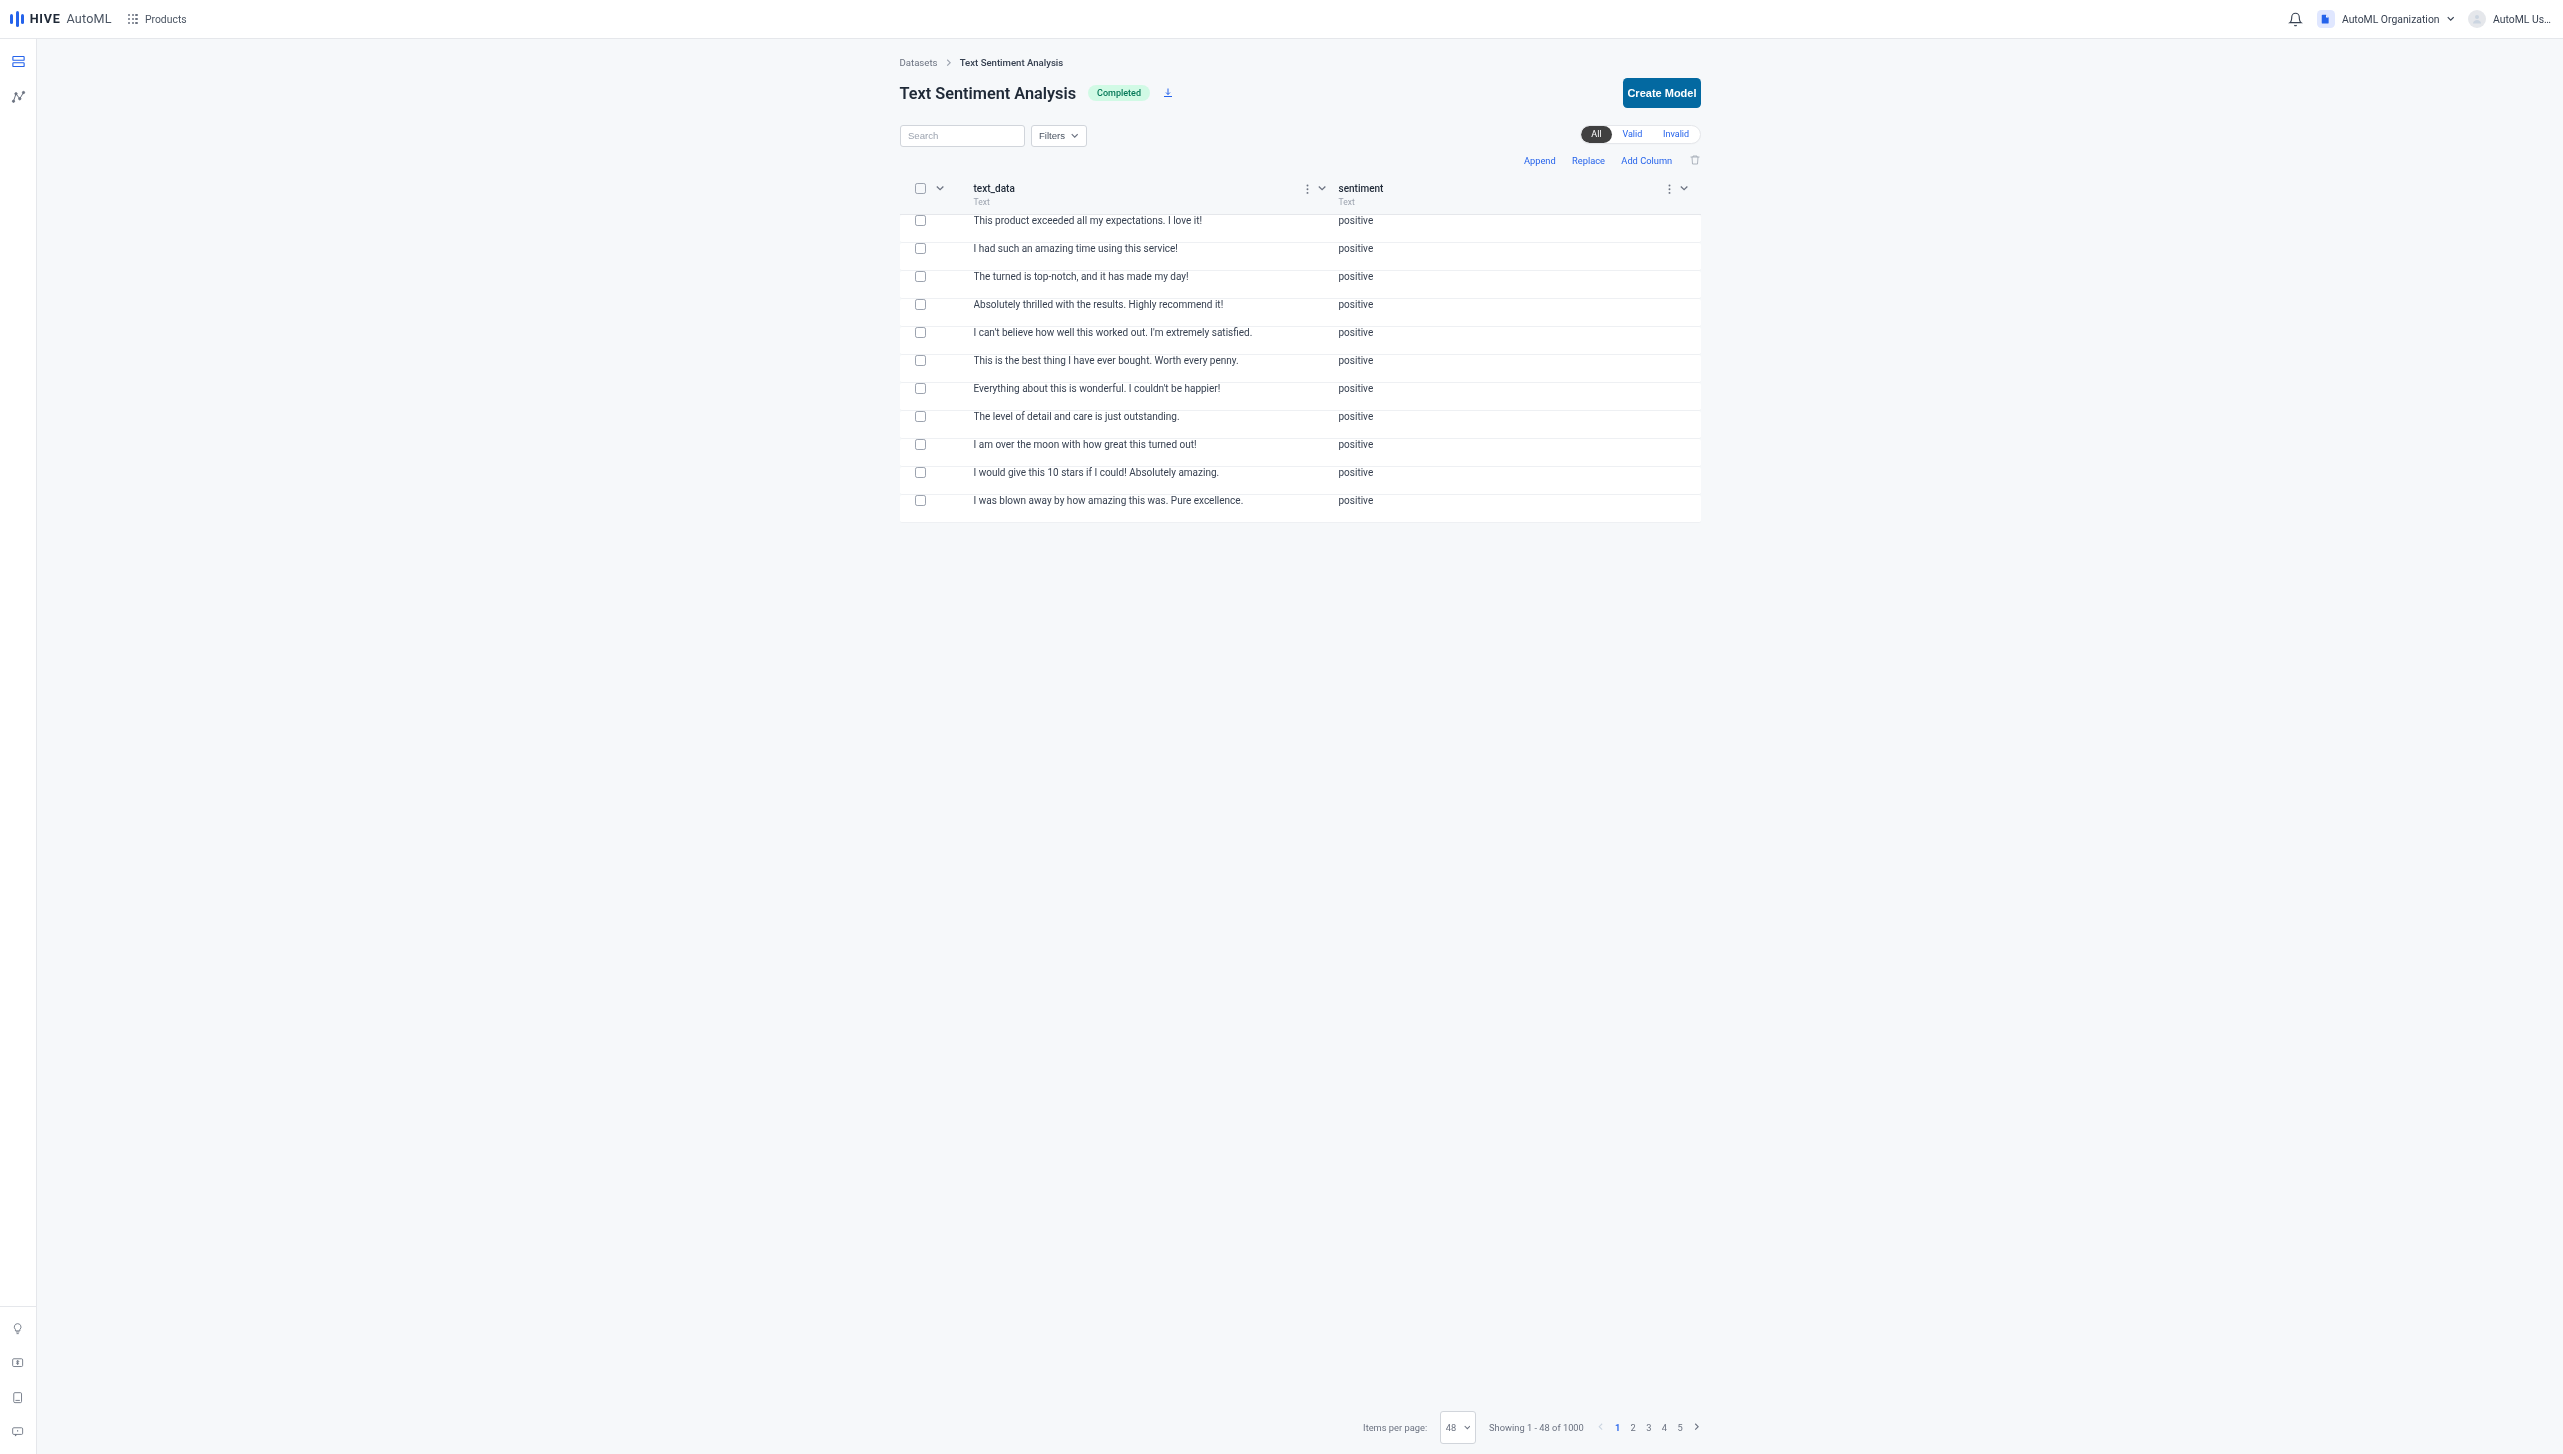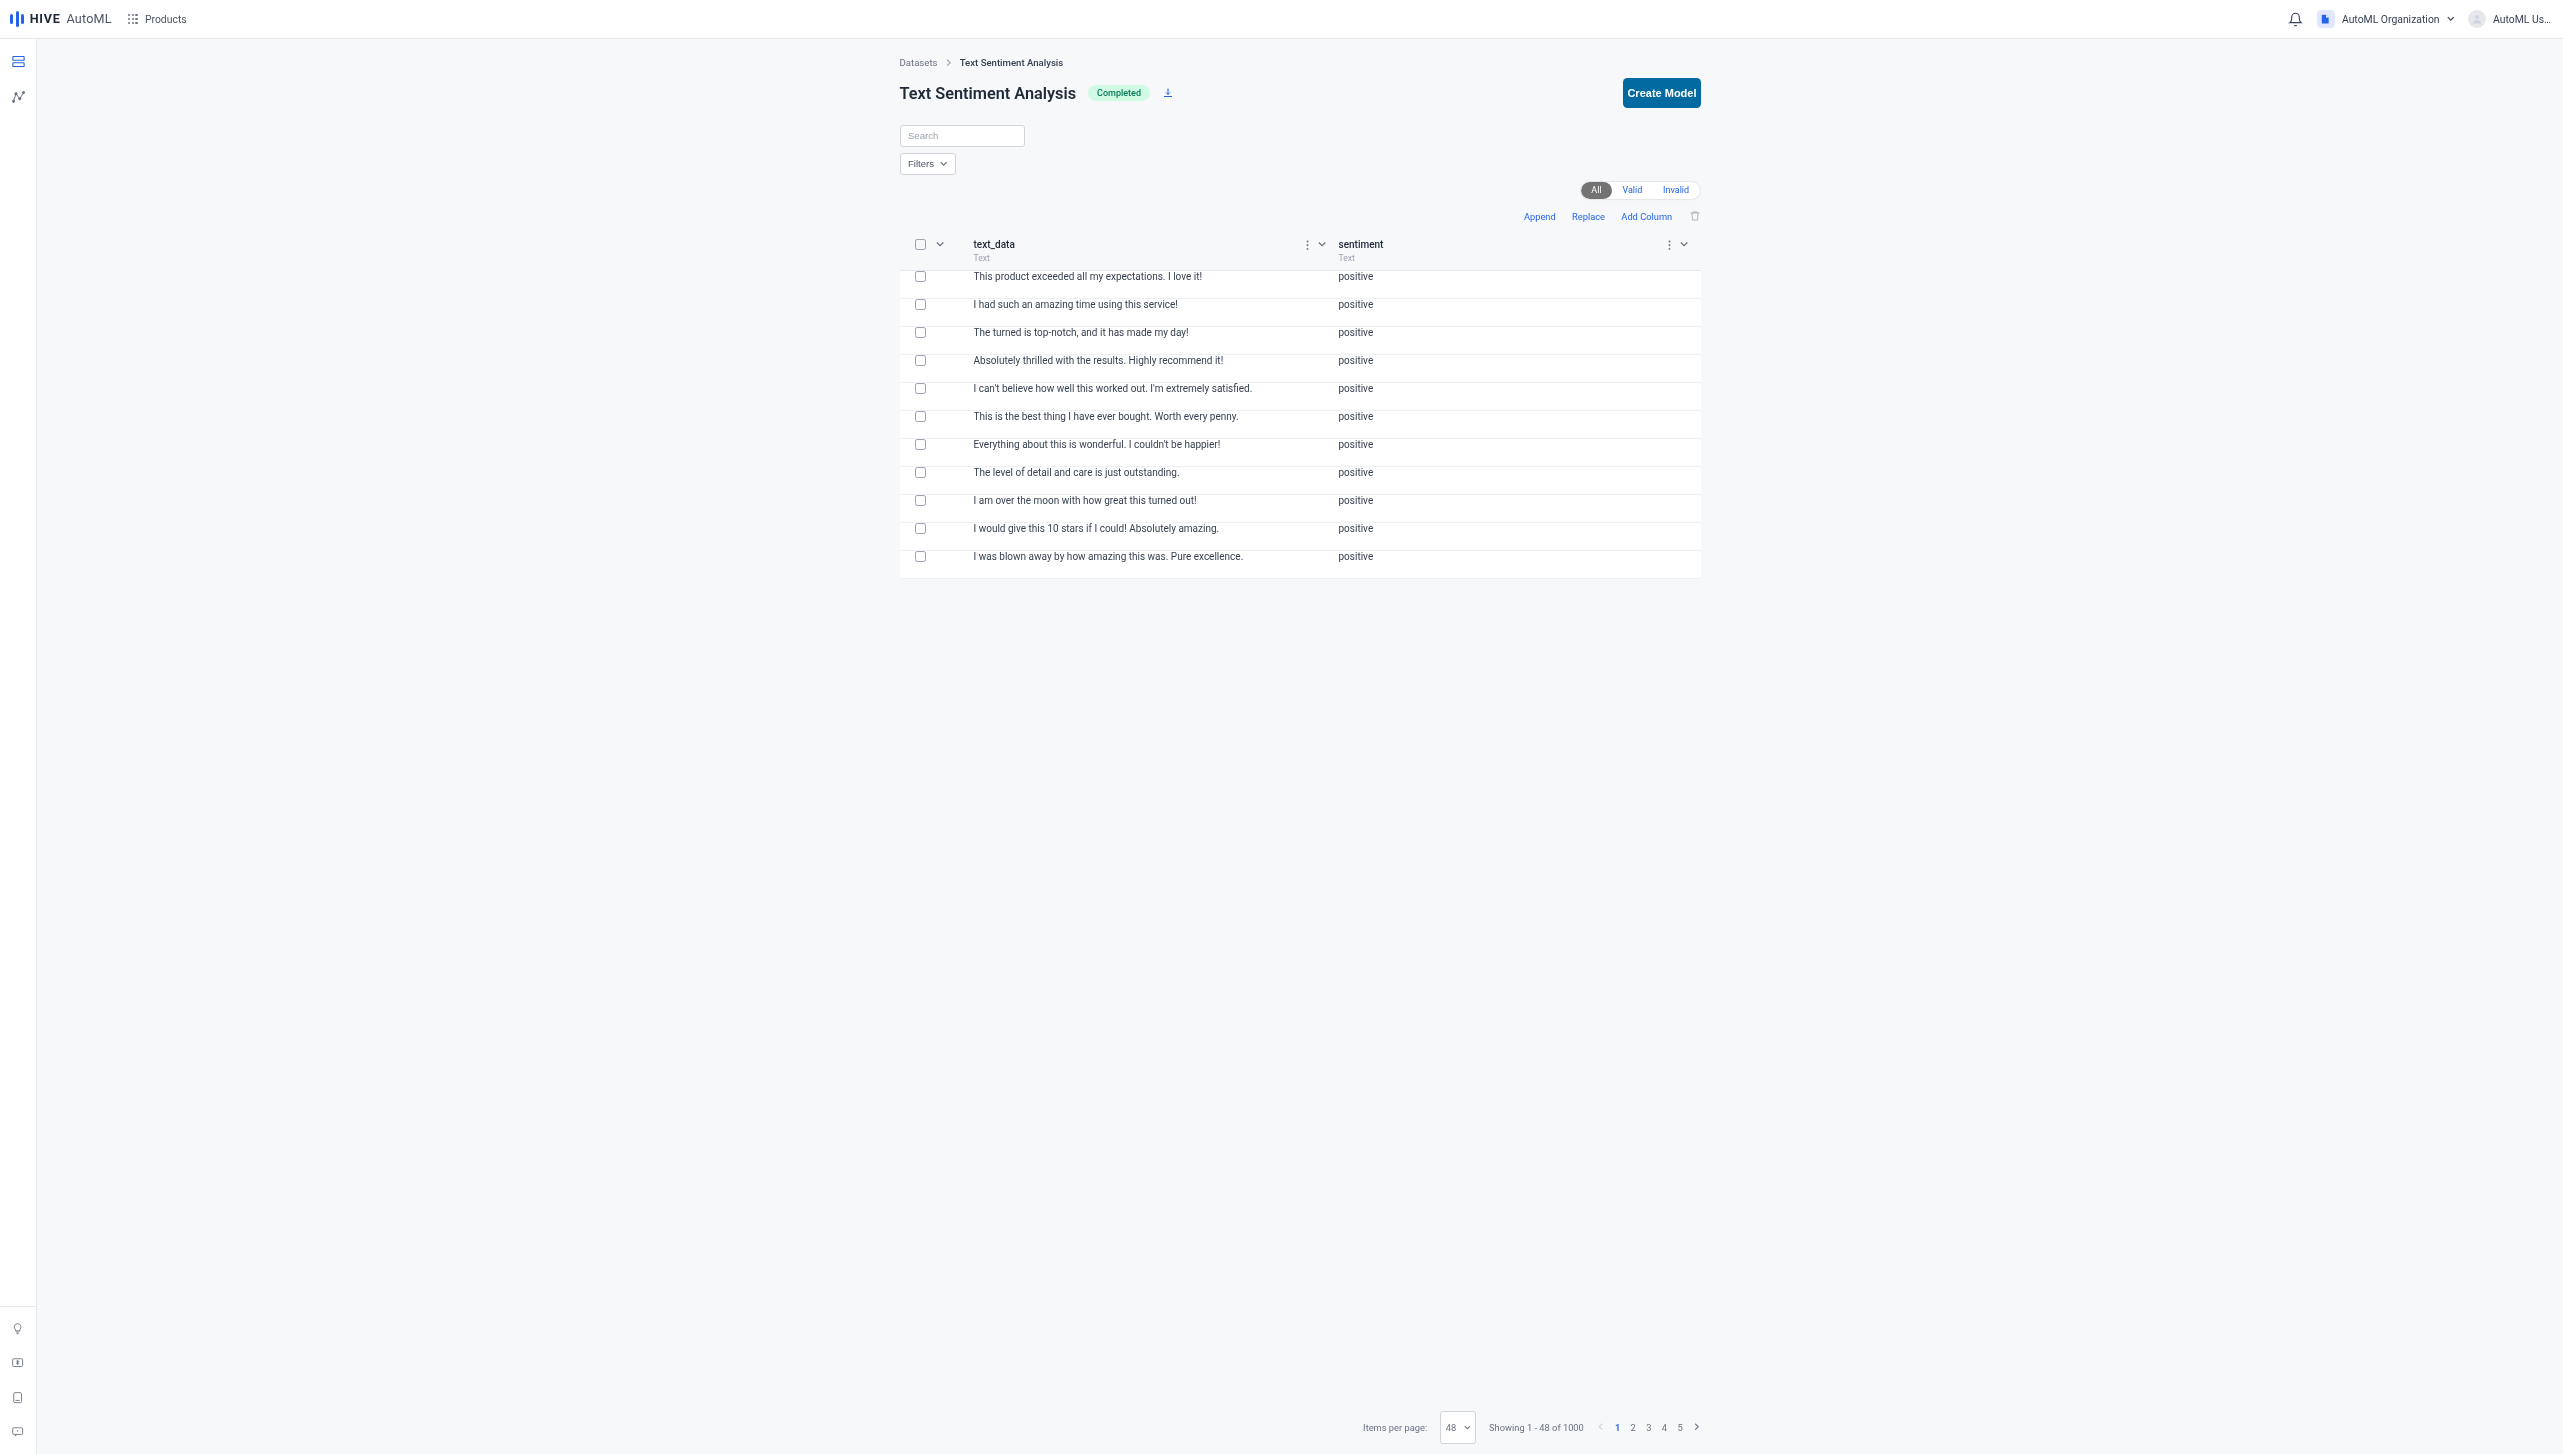--- a/index.html
+++ b/index.html
@@ -47,29 +47,29 @@
 .badge { background:#d1fae5; color:#047857; font-size:9px; font-weight:500; padding:3px 9px; border-radius:10.4px; }
 .dl-btn { color:#2563eb; cursor:pointer; }
 .create-btn { margin-left:auto; background:#0369a1; color:#fff; border:none; padding:9px 4px; border-radius:4.4px; font-size:11px; font-weight:700; cursor:pointer; }
 
 
 .tabs { display:flex; gap:36px; border-bottom:0.7px solid transparent; margin-bottom:16.3px; }
 .tab { padding:0 9px 10.4px; color:#6b7280; font-weight:500; cursor:pointer; font-size:11px; }
 .tab.active { color:#2563eb; border-bottom:2.2px solid #2563eb; margin-bottom:-0.7px; }
 
 
-.toolbar { display:flex; align-items:flex-start; gap:6px; margin-bottom:6px;flex-direction:column; }
+.toolbar { display:flex; align-items:flex-start; gap:6px; margin-bottom:6px; }
 .search-input { width:125px; height:22px; border:0.7px solid #d1d5db; border-radius:3px; padding:0 7.4px; font-size:9.6px; color:#374151; outline:none; }
 .search-input::placeholder { color:#9ca3af; }
 .filters-btn { height:22px; border:0.7px solid #d1d5db; border-radius:3px; background:#fff; padding:0 7.4px; display:flex; align-items:center; gap:6px; font-size:9.6px; color:#4b5563; cursor:pointer; }
 
 .toolbar-right { margin-left:auto; display:flex; flex-direction:column; align-items:flex-end; gap:10.4px; }
 .validity-pills { display:flex; background:#fff; border:0.7px solid #e5e7eb; border-radius:15px; overflow:hidden; box-shadow: 0 0.7px 1.5px rgba(0,0,0,0.02); }
 .validity-pills .pill { padding:3.7px 10.4px; font-size:9px; cursor:pointer; color:#2563eb; }
-.validity-pills .pill.active { background:#737373; color:#fff; border-radius:15px; }
+.validity-pills .pill.active { background:#404040; color:#fff; border-radius:15px; }
 .action-links { display:flex; align-items:center; gap:16.3px; font-size:9.3px; }
 .action-links a { color:#2563eb; text-decoration:none; cursor:pointer; }
 .trash-icon { color:#9ca3af; cursor:pointer; }
 
 
 .table-wrap { margin-top:7.4px; }
 .thead { display:flex; align-items:flex-start; background:#f6f8fa; border-bottom:0.7px solid #e5e7eb; padding:9px 0 7.4px; }
 .th-check { width:74px; padding-left:15px; display:flex; align-items:center; gap:10.4px; }
 .checkbox { width:11px; height:11px; border:1.1px solid #9ca3af; border-radius:2.2px; cursor:pointer; display:inline-block; flex-shrink:0; }
 .chev-btn { color:#6b7280; cursor:pointer; display:flex; align-items:center; }

